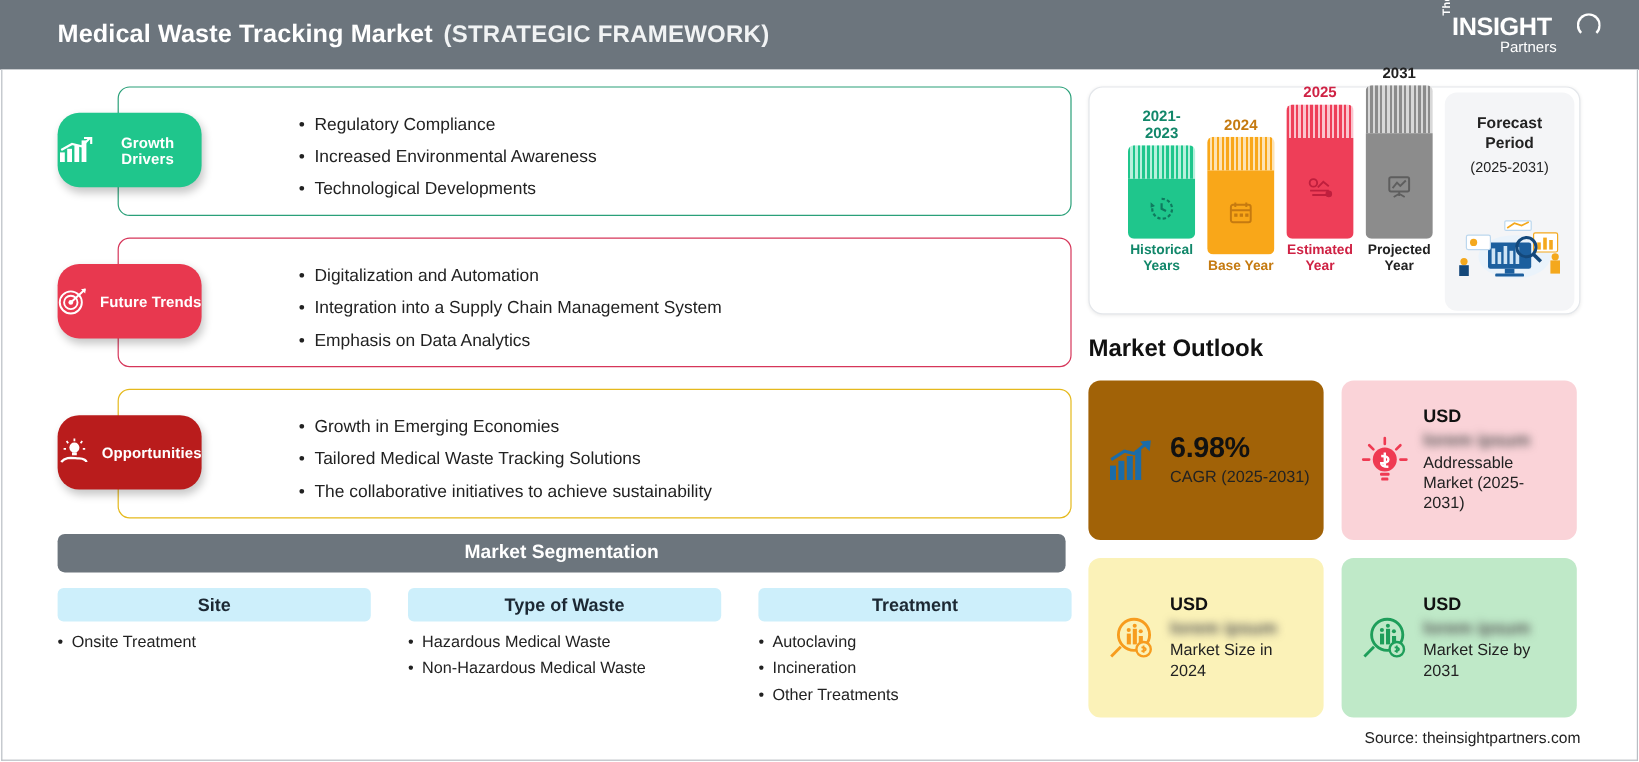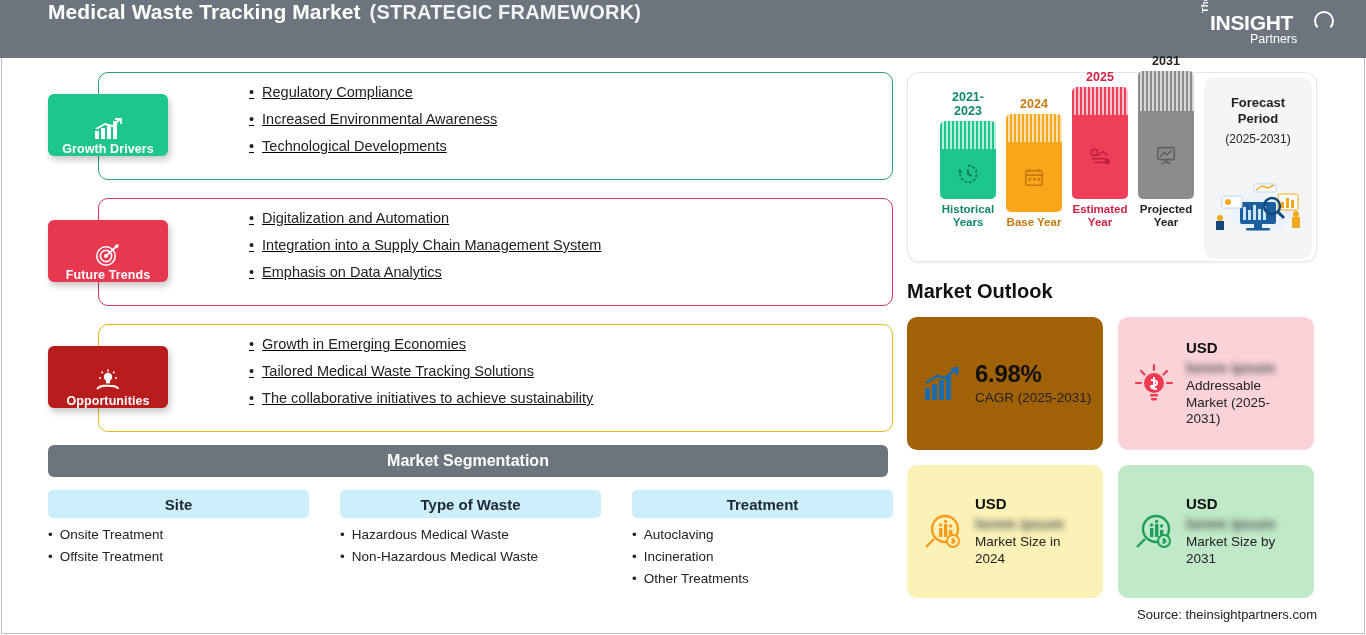--- a/index.html
+++ b/index.html
@@ -6,21 +6,21 @@
   html, body {
     width: 1366px; height: 635px;
     font-family: "Liberation Sans", sans-serif;
     background: #ffffff; overflow: hidden;
   }
   .page { position: relative; width: 1366px; height: 635px; background:#fff; }
 
   
   .header {
     position: absolute; left: 0; top: 0; width: 1366px; height: 58px;
-    background: #6c757d; display: flex; 
+    background: #6c757d; display: flex; align-items: center;
   }
   .header-title-wrap { margin-left: 48px; display: flex; align-items: baseline; gap: 9px; }
   .header-title { color: #fff; font-size: 21px; font-weight: bold; letter-spacing: .1px; }
   .header-sub { color: #f1f3f4; font-size: 20px; font-weight: bold; letter-spacing: .2px; }
   .logo { position: absolute; right: 28px; top: 9px; width: 140px; height: 42px; color:#fff; }
   .logo-the { position:absolute; left:2px; top:4px; font-size:9px; font-weight:bold;
               transform: rotate(-90deg); transform-origin: left top; letter-spacing:.4px; }
   .logo-insight { position:absolute; left:12px; top:2px; font-size:21px; font-weight:bold;
                   letter-spacing:-.3px; }
   .logo-partners { position:absolute; left:52px; top:23px; font-size:12.5px; font-weight:normal; }
@@ -38,32 +38,32 @@
 
   .pill-row { position: relative; height: 108px; margin-bottom: 18px; }
   .pill-box {
     position: absolute; left: 50px; top: 0; right: 0; height: 108px;
     border: 1.2px solid #2aa079; border-radius: 10px; background: #fff;
   }
   .pill-box.red { border-color: #d6365a; }
   .pill-box.yellow { border-color: #e5b91c; }
   .badge {
     position: absolute; left: 0; top: 22px; width: 120px; height: 62px;
-    border-radius: 6px; color: #fff; text-align: center;
+    border-radius: 18px; color: #fff; text-align: center;
     box-shadow: 2px 4px 7px rgba(0,0,0,.22);
-    display: flex; flex-direction: column; align-items: center; justify-content: flex-end;
+    display: flex; align-items: center; justify-content: space-between;
     z-index: 4;
   }
   .badge.green { background: #1fc68c; }
   .badge.red { background: #e8384f; }
   .badge.orange { background: #b91c1c; }
   .badge-label { font-size: 12.5px; font-weight: bold; margin-top: 1px; letter-spacing: .1px; }
   .badge-icon { height: 24px; display:flex; align-items:center; justify-content:center; }
 
-  .bullets { position: absolute; left: 150px; top: 12px; text-decoration: underline; }
+  .bullets { position: absolute; left: 150px; top: 24px; }
   .bullets li { list-style: none; font-size: 14.5px; color: #222; margin-bottom: 11px; line-height: 1.1; }
   .bullets li:before { content: "\2022"; margin-right: 8px; color: #222; }
 
   
   .seg-header {
     position: absolute; left: 46px; top: 387px; width: 840px; height: 32px;
     background: #6c757d; border-radius: 6px; color: #fff; font-size: 16px; font-weight: bold;
     display: flex; align-items: center; justify-content: center;
   }
   .seg-cols { position: absolute; left: 46px; top: 432px; width: 845px; display: flex; gap: 31px; }
@@ -207,21 +207,20 @@
       </div>
     </div>
 
     <div class="seg-header">Market Segmentation</div>
 
     <div class="seg-cols">
       <div class="seg-col">
         <div class="seg-col-head">Site</div>
         <ul>
           <li>Onsite Treatment</li>
-          <li>Offsite Treatment</li>
         </ul>
       </div>
       <div class="seg-col">
         <div class="seg-col-head">Type of Waste</div>
         <ul>
           <li>Hazardous Medical Waste</li>
           <li>Non-Hazardous Medical Waste</li>
         </ul>
       </div>
       <div class="seg-col">

